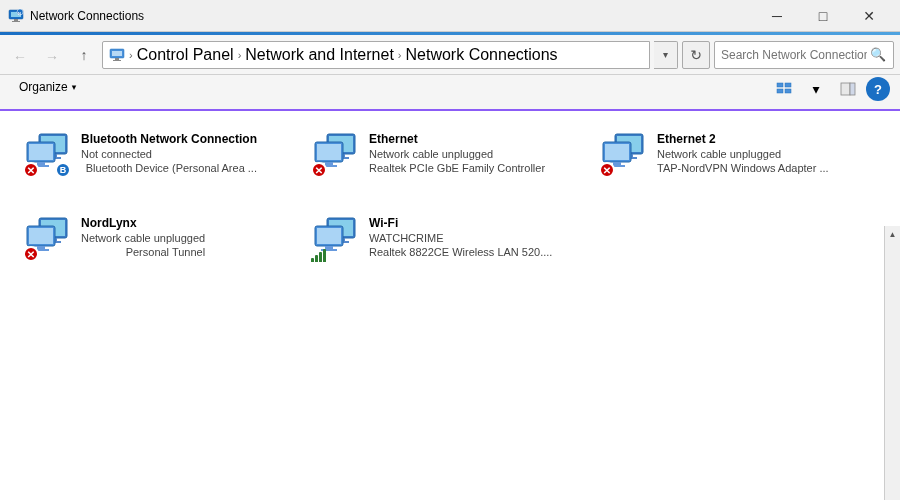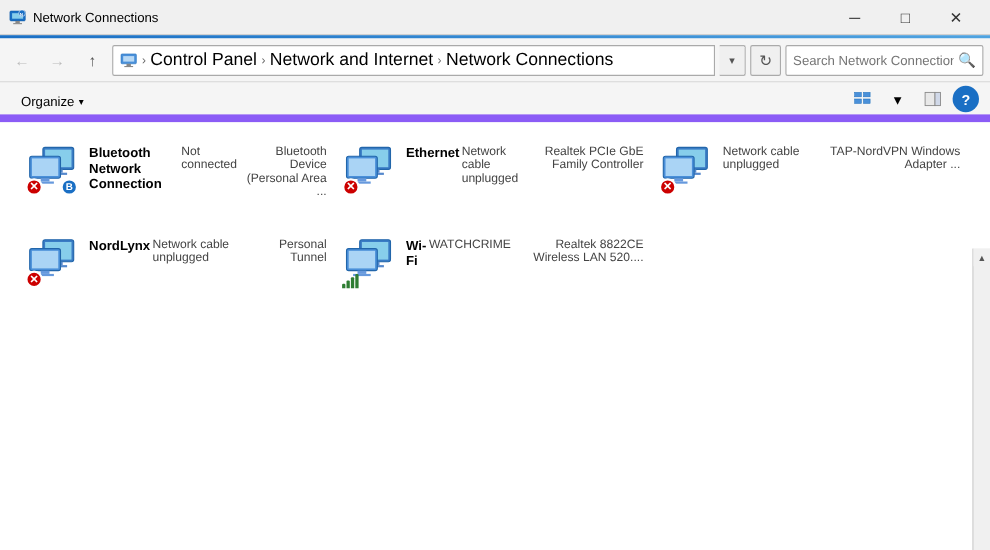--- a/index.html
+++ b/index.html
@@ -149,23 +149,23 @@
     }
     .search-icon-svg {
       color: #888;
       font-size: 13px;
     }
 
     
     .toolbar {
       height: 36px;
       background: #f5f5f5;
-      border-bottom: 7px solid #8b5cf6;
-      display: flex;
-      align-items: flex-end;
+      border-bottom: 2px solid #8b5cf6;
+      display: flex;
+      align-items: flex-start;
       padding: 0 10px;
       gap: 4px;
     }
     .organize-btn {
       display: flex;
       align-items: center;
       gap: 4px;
       padding: 4px 8px;
       border: 1px solid transparent;
       background: transparent;
@@ -219,21 +219,21 @@
       min-height: 80px;
     }
     .net-item-icon-wrap {
       position: relative;
       width: 48px;
       height: 48px;
       flex-shrink: 0;
     }
     .net-item-text {
       display: flex;
-      flex-direction: row;
+      flex-direction: column;
       gap: 2px;
       padding-top: 2px;
     }
     .net-item-name {
       font-size: 12px;
       font-weight: 600;
       color: #000;
     }
     .net-item-status {
       font-size: 11px;
@@ -473,20 +473,21 @@
             <rect x="26" y="24" width="8" height="3" fill="#5588cc"></rect>
             <rect x="22" y="27" width="16" height="2" fill="#5588cc"></rect>
             <rect x="4" y="12" width="28" height="20" rx="2" fill="#4a8fd9" stroke="#2266aa" stroke-width="1"></rect>
             <rect x="6" y="14" width="24" height="16" fill="#aad4f5"></rect>
             <rect x="14" y="32" width="8" height="3" fill="#6699dd"></rect>
             <rect x="10" y="35" width="16" height="2" fill="#6699dd"></rect>
           </svg>
           <div class="status-x">✕</div>
         </div>
         <div class="net-item-text">
+          <span class="net-item-name">Ethernet 2</span>
           <span class="net-item-status">Network cable unplugged</span>
           <span class="net-item-desc">TAP-NordVPN Windows Adapter ...</span>
         </div>
       </div>
 
       <div class="net-item">
         <div class="net-item-icon-wrap">
           <svg class="computer-icon" viewBox="0 0 48 44">
             <rect x="16" y="4" width="28" height="20" rx="2" fill="#3a7cc5" stroke="#2266aa" stroke-width="1"></rect>
             <rect x="18" y="6" width="24" height="16" fill="#87ceeb"></rect>

